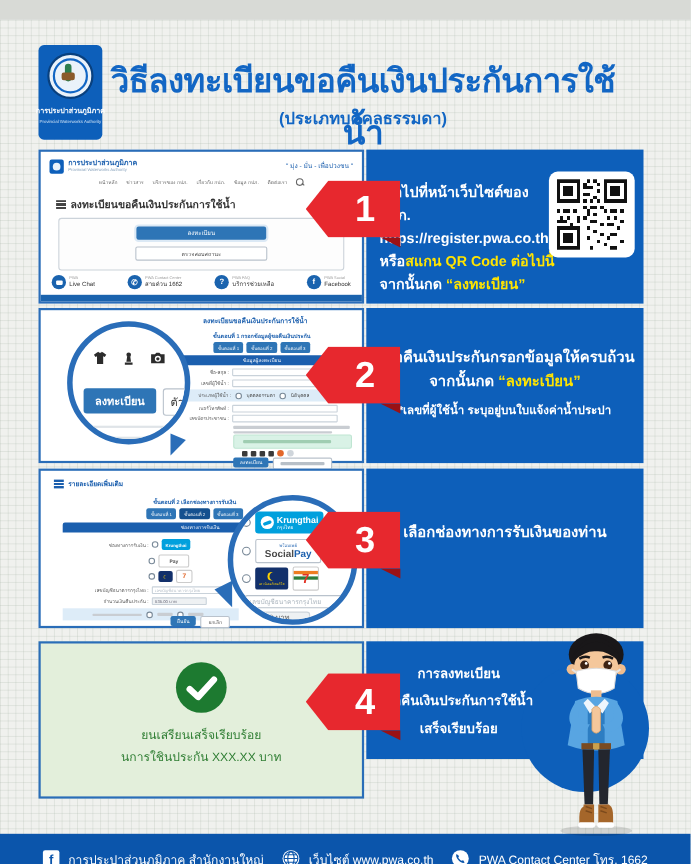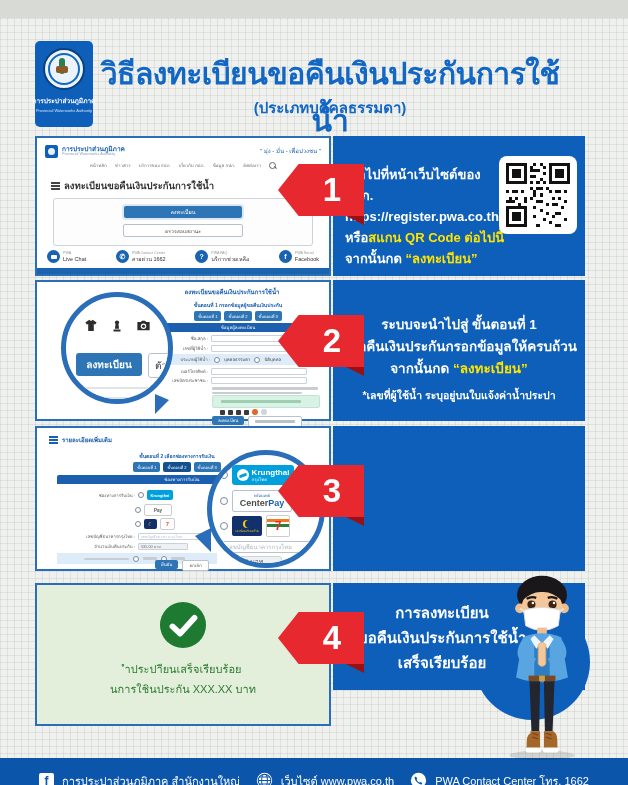--- a/index.html
+++ b/index.html
@@ -180,21 +180,21 @@
   
   #box3{left:333px;top:408px;width:252px;height:145px;}
   #step3-text{position:absolute;left:0;top:46px;width:100%;font-size:13.5px;line-height:23px;}
 
   
   #card4{left:35px;top:565px;width:296px;height:143px;background:#e3efdb;}
   #check-wrap{position:absolute;left:50%;transform:translateX(-50%);top:16px;}
   #result-text{position:absolute;left:0;top:74px;width:100%;text-align:center;color:#2e7d32;font-size:11px;line-height:20px;}
   #box4{left:333px;top:565px;width:252px;height:107px;}
   #box4-bulge{left:474px;top:586px;width:116px;height:116px;border-radius:50%;background:#0d5fba;}
-  #step4-text{left:353px;top:582px;width:178px;font-size:15px;line-height:25px;z-index:3;}
+  #step4-text{left:328px;top:582px;width:178px;font-size:12px;line-height:25px;z-index:3;}
   #mascot{left:494px;top:552px;width:96px;height:192px;z-index:6;}
 
   
   #footer{left:0;top:740px;width:628px;height:45px;background:#0b55ab;display:flex;align-items:center;justify-content:center;gap:16px;color:#fff;}
   .ft-item{display:flex;align-items:center;gap:8px;}
   .ft-txt{font-size:11px;}
   .fb-ic{width:15px;height:15px;background:#fff;border-radius:2px;color:#0b55ab;font-weight:800;font-size:12px;display:flex;align-items:flex-end;justify-content:center;line-height:13px;}
 </style>
 </head>
 <body>
@@ -428,21 +428,20 @@
         <div class="mag-btn-white">ตัวอย่างใบ</div>
       </div>
       <div class="gline" style="top:90px;"></div>
       <div class="gline" style="top:100px;"></div>
     </div>
     <div class="mag-pointer" style="left:118px;top:112px;border-left:14px solid #2a6db8;border-top:6px solid transparent;border-bottom:14px solid transparent;"></div>
   </div>
 
   <div id="box2" class="abs bluebox">
     <div id="step2-text" class="instr">
-      <div>ระบบจะนำไปสู่ ขั้นตอนที่ 1</div>
       <div>ผู้ขอคืนเงินประกันกรอกข้อมูลให้ครบถ้วน</div>
       <div><span>จากนั้นกด </span><span class="wy">“ลงทะเบียน”</span></div>
       <span id="step2-note">*เลขที่ผู้ใช้น้ำ ระบุอยู่บนใบแจ้งค่าน้ำประปา</span>
     </div>
   </div>
 
   <div class="abs step-arrow" style="left:278px;top:297px;">
     <div class="body">
         <span class="num">2</span>
       </div>
@@ -510,21 +509,21 @@
           <div>
               <div class="t1">Krungthai</div>
               <div class="t2">กรุงไทย</div>
             </div>
         </div>
       </div>
       <div class="mag3-row" style="left:8px;top:35px;">
         <span class="radio" style="width:6px;height:6px;"></span>
         <div class="pp-big">
           <div class="th">พร้อมเพย์</div>
-          <div class="en"><span>Center</span><b>Pay</b></div>
+          <div class="en"><span>Social</span><b>Pay</b></div>
         </div>
       </div>
       <div class="mag3-row" style="left:8px;top:60px;">
         <span class="radio" style="width:6px;height:6px;"></span>
         <div class="cs-big">
           <div class="moon"></div>
           <div class="t">เคาน์เตอร์เซอร์วิส</div>
         </div>
         <div class="sv-big">
           <div class="stripe"></div>
@@ -533,39 +532,40 @@
         </div>
       </div>
       <div class="mag-inp" style="position:absolute;left:10px;top:86px;width:94px;height:12px;">เลขบัญชีธนาคารกรุงไทย</div>
       <div class="mag-val" style="position:absolute;left:10px;top:101px;width:60px;height:11px;">535.00 บาท</div>
     </div>
     <div class="mag-pointer" style="left:158px;top:100px;border-right:16px solid #2a6db8;border-top:8px solid transparent;border-bottom:16px solid transparent;"></div>
   </div>
 
   <div id="box3" class="abs bluebox">
     <div id="step3-text" class="instr">
+      <div>เลือกช่องทางการรับเงินของท่าน</div>
     </div>
   </div>
 
   <div class="abs step-arrow" style="left:278px;top:447px;">
     <div class="body">
         <span class="num">3</span>
       </div>
     <div class="fold"></div>
   </div>
 
   <div id="card4" class="abs card">
     <div id="check-wrap">
       <svg width="48" height="48" viewBox="0 0 100 100">
         <circle cx="50" cy="50" r="48" fill="#1d7a30"></circle>
         <path d="M28,53 L44,68 L74,35" fill="none" stroke="#fff" stroke-width="12" stroke-linecap="round" stroke-linejoin="round"></path>
       </svg>
     </div>
     <div id="result-text">
-      <div>ำประปาียนเสร็จเรียบร้อย</div>
+      <div>ยนเสรียนเสร็จเรียบร้อย</div>
       <div>นการใชินประกัน XXX.XX บาท</div>
     </div>
   </div>
 
   <div id="box4" class="abs bluebox"></div>
   <div id="box4-bulge" class="abs"></div>
   <div id="step4-text" class="abs instr">
     <div>การลงทะเบียน</div>
     <div>ขอคืนเงินประกันการใช้น้ำ</div>
     <div>เสร็จเรียบร้อย</div>

